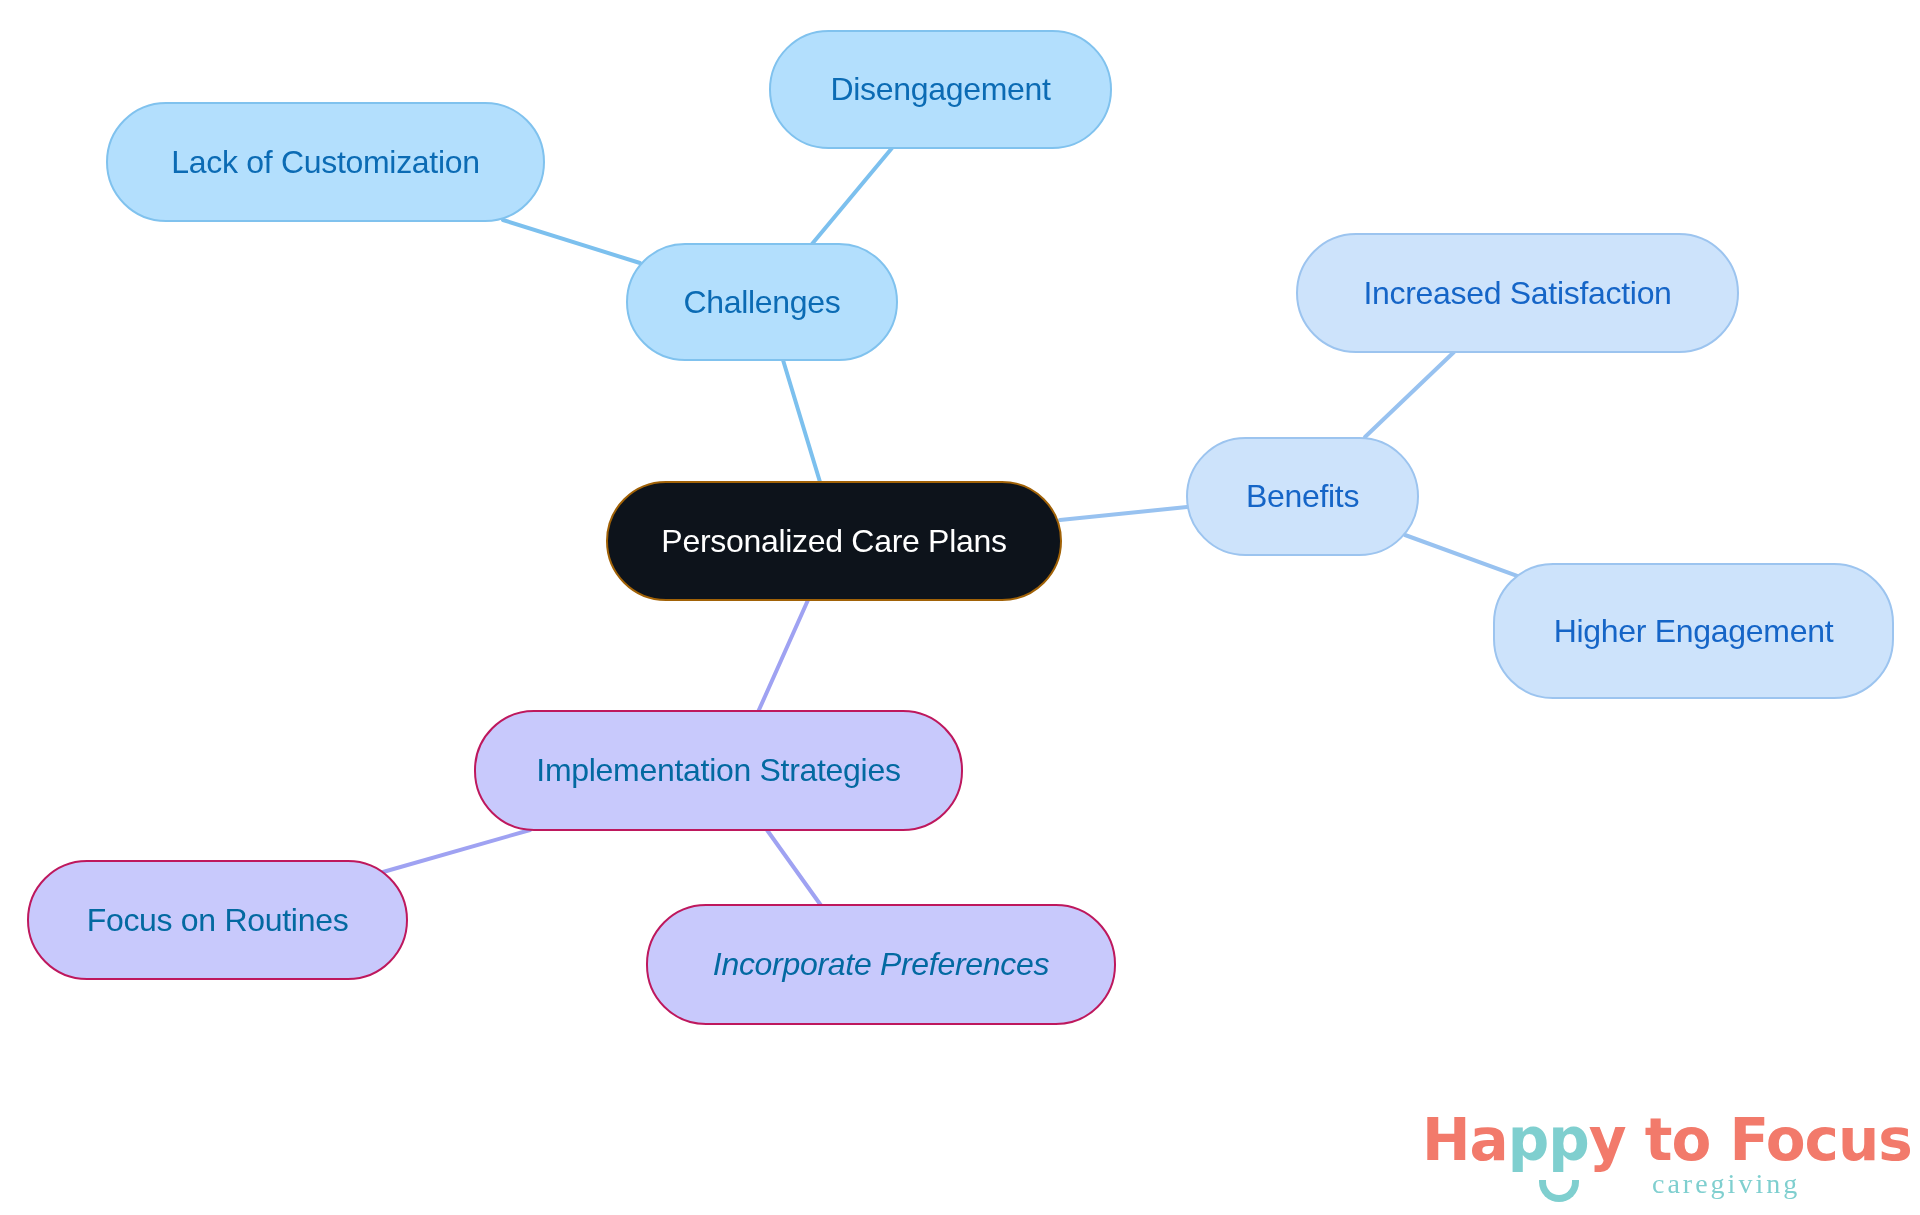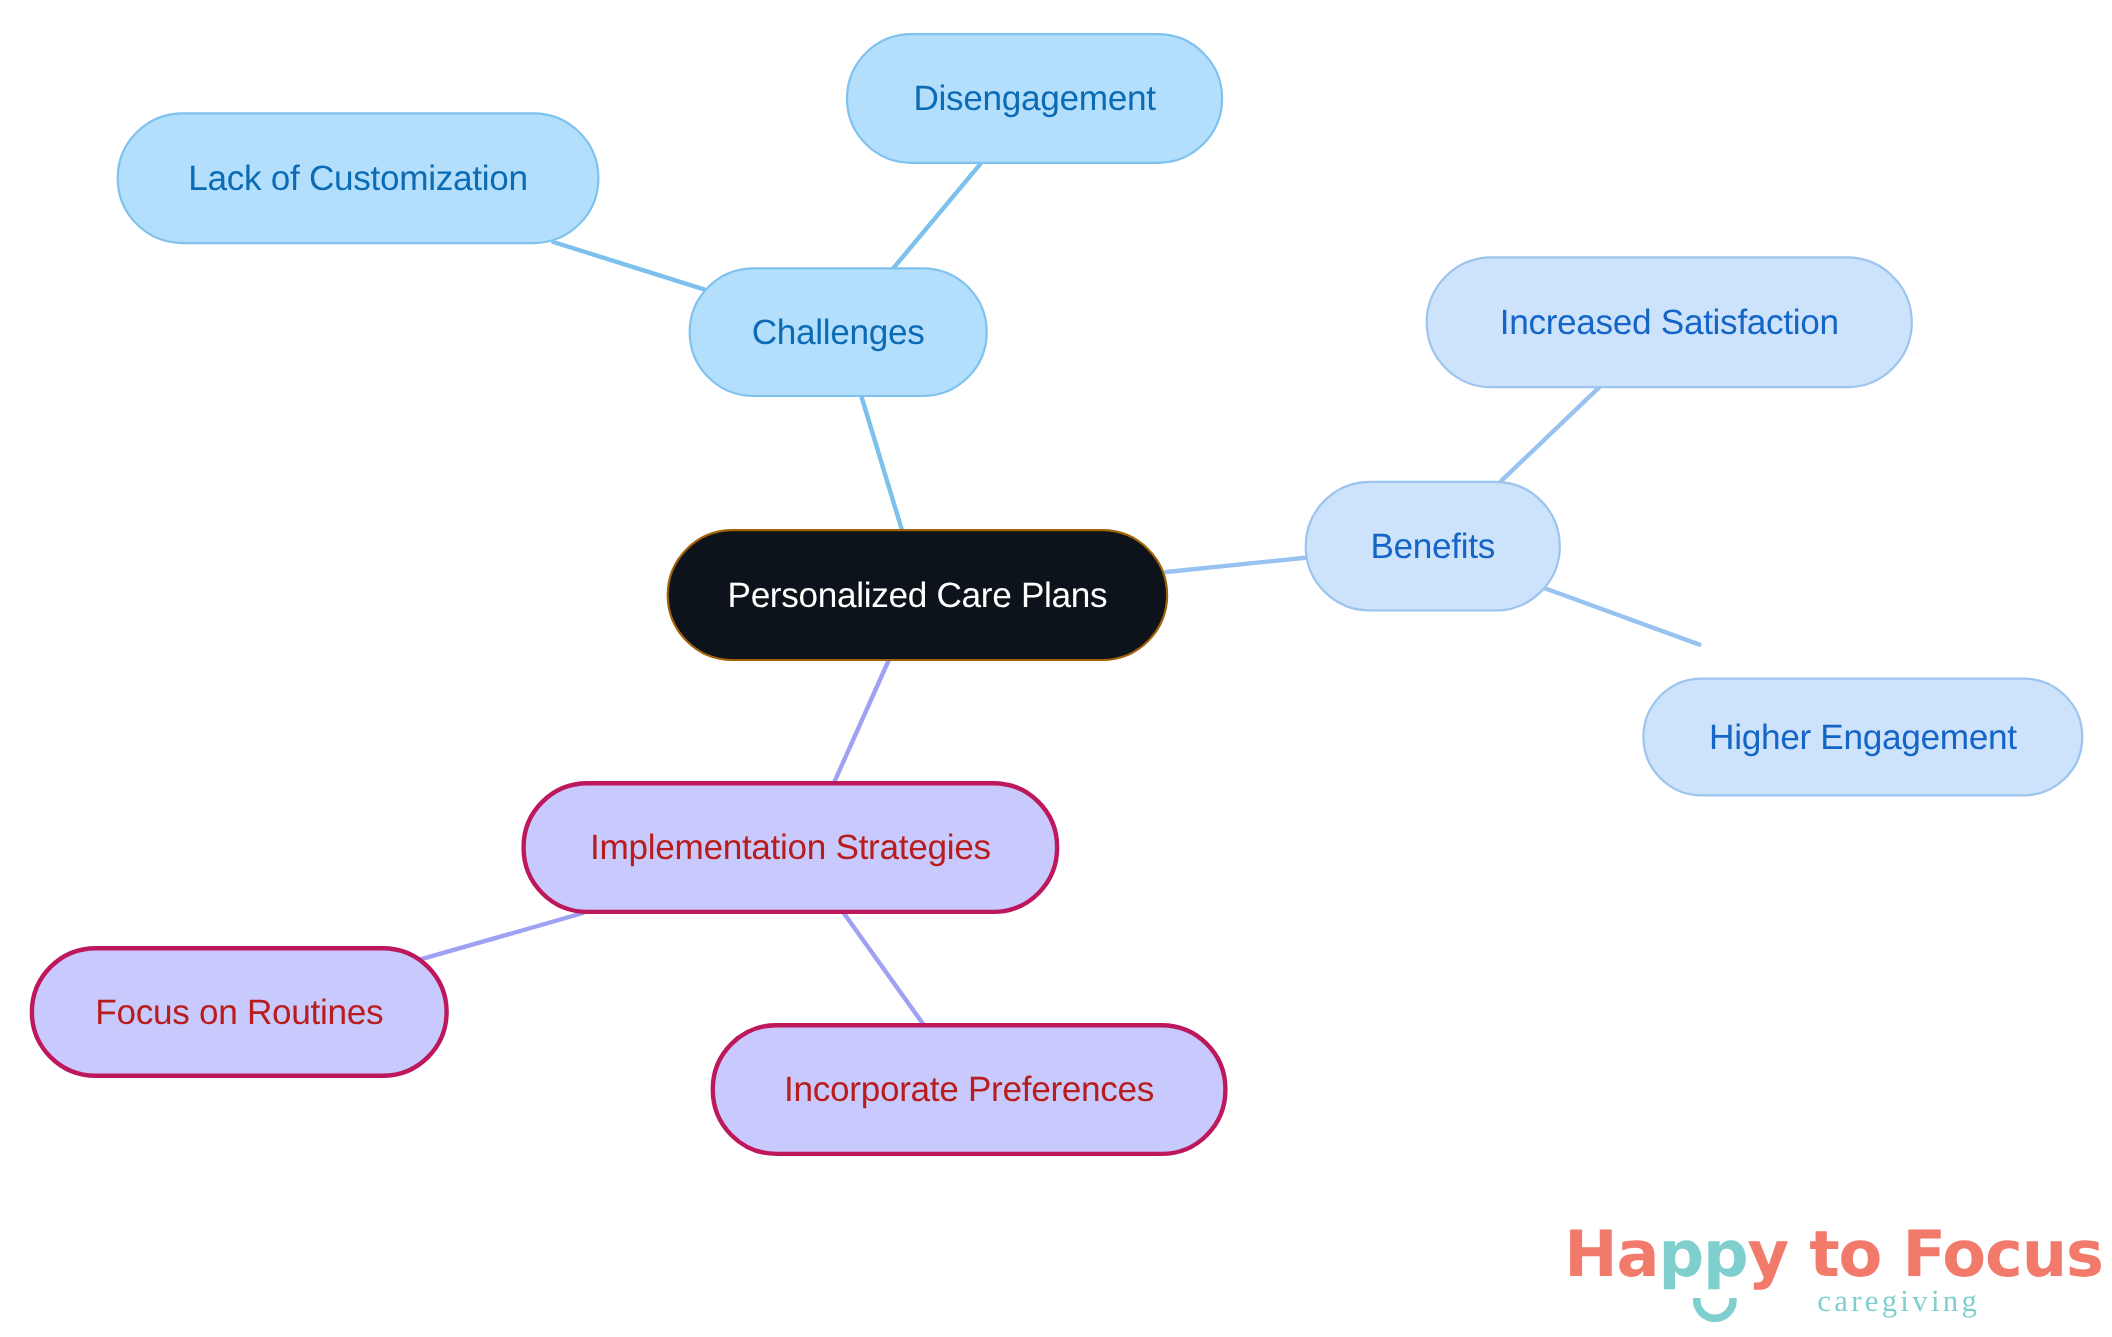--- a/index.html
+++ b/index.html
@@ -41,22 +41,22 @@
       border: 2px solid #80c2ee;
       color: #0b6bb4;
     }
     .node.lightblue {
       background: #cde3fb;
       border: 2px solid #9cc4ef;
       color: #1565c7;
     }
     .node.purple {
       background: #c8c9fc;
-      border: 4px solid #be185d;
-      color: #b91c1c;
+      border: 2px solid #be185d;
+      color: #0369a1;
     }
     .logo {
       position: absolute;
       left: 1422px;
       top: 1108px;
       width: 460px;
       height: 100px;
     }
     .logo-main {
       position: absolute;
@@ -124,31 +124,31 @@
 <div class="node blue" style="left:769px; top:30px; width:343px; height:119px;">
   <span>Disengagement</span>
 </div>
 
 <div class="node lightblue" style="left:1186px; top:437px; width:233px; height:119px;align-items:center;">
   <span>Benefits</span>
 </div>
 <div class="node lightblue" style="left:1296px; top:233px; width:443px; height:120px;">
   <span>Increased Satisfaction</span>
 </div>
-<div class="node lightblue" style="left:1493px; top:616px; width:401px; height:108px;justify-content:center;">
+<div class="node lightblue" style="left:1493px; top:563px; width:401px; height:136px;justify-content:center;">
   <span>Higher Engagement</span>
 </div>
 
 <div class="node purple" style="left:474px; top:710px; width:489px; height:121px;">
   <span>Implementation Strategies</span>
 </div>
 <div class="node purple" style="left:27px; top:860px; width:381px; height:120px;">
   <span>Focus on Routines</span>
 </div>
-<div class="node purple" style="left:646px; top:930px; width:470px; height:121px;">
+<div class="node purple" style="left:646px; top:904px; width:470px; height:121px;font-style:italic;">
   <span>Incorporate Preferences</span>
 </div>
 
 <div class="logo">
   <div class="logo-main">
     <span class="salmon">Ha</span><span class="teal">pp</span><span class="salmon">y to Focus</span>
   </div>
   <div class="logo-smile"></div>
   <div class="logo-sub">caregiving</div>
 </div>

